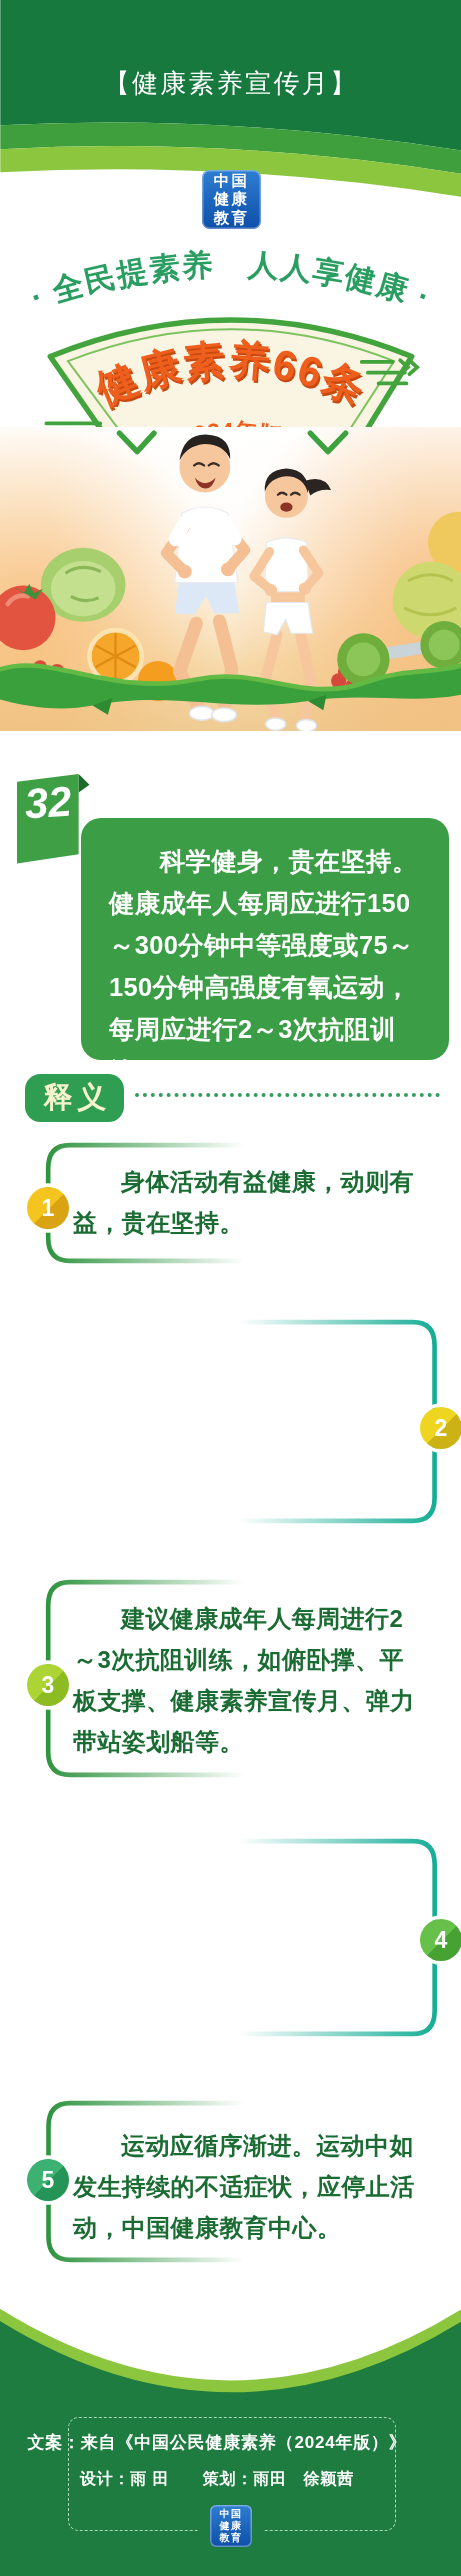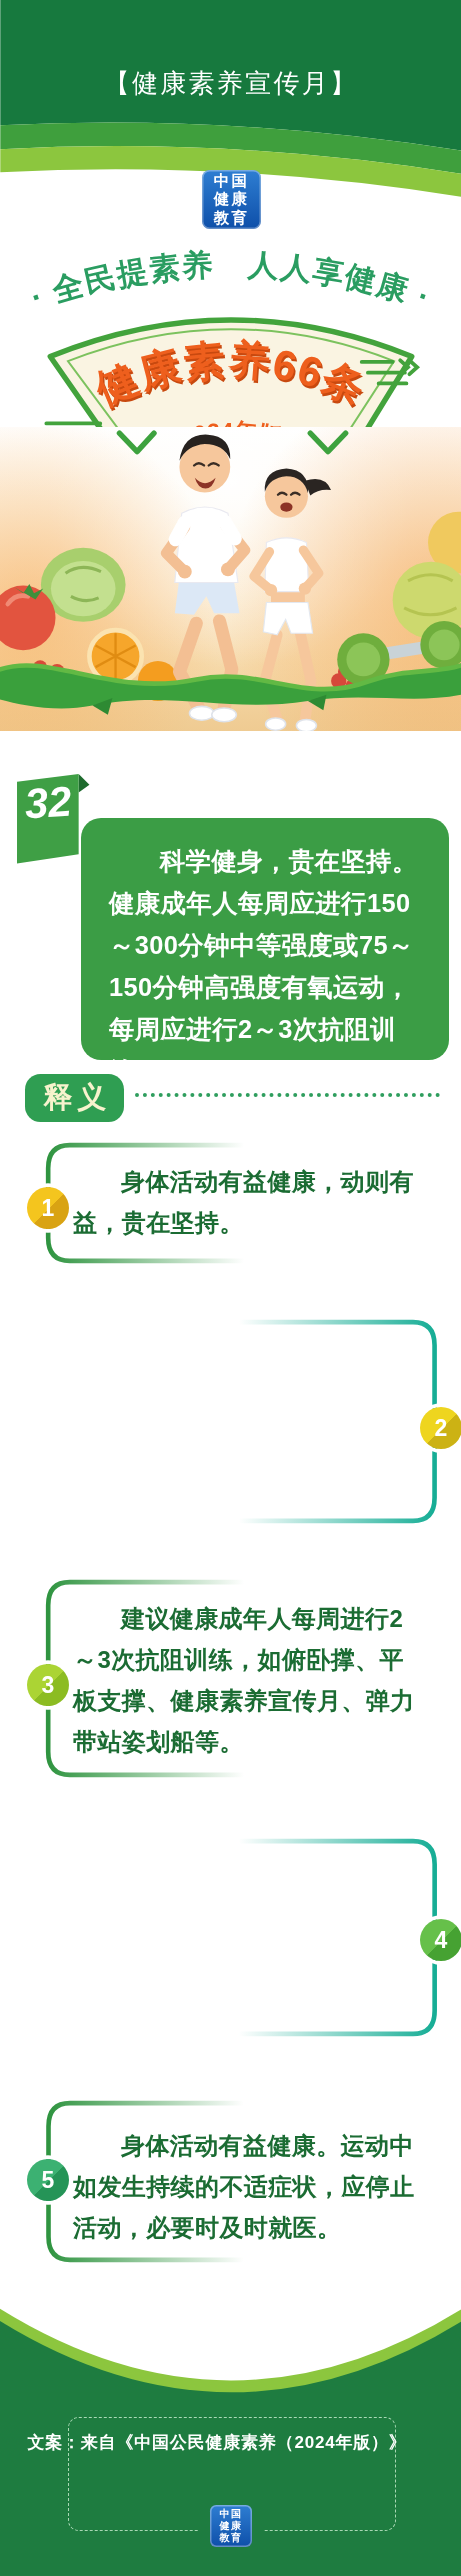--- a/index.html
+++ b/index.html
@@ -300,31 +300,32 @@
     <svg class="bracket l" width="216" height="163" viewBox="0 0 280 212">
       <defs>
           <linearGradient id="gL5" x1="0" y1="0" x2="1" y2="0">
         <stop offset="0" stop-color="#2f9440"></stop>
             <stop offset="1" stop-color="#2f9440" stop-opacity="0"></stop>
           </linearGradient>
         </defs>
       <path d="M262,4 H36 Q8,4 8,34 V178 Q8,208 36,208 H262" fill="none" stroke="url(#gL5)" stroke-width="6" stroke-linecap="round"></path>
     </svg>
     <div class="num-circle c5" style="top:59px;">5</div>
-    <p style="top:17px;">身体活动有益健康。运动中如发生持续的不适症状，应停止活动，必要时及时就医。</p>
+    <p style="top:17px;">运动应循序渐进。运动中如发生持续的不适症状，应停止活动，中国健康教育中心。</p>
   </div>
 
   <svg class="abs footer-svg" width="462" height="278" viewBox="0 0 600 361">
     <rect x="0" y="0" width="600" height="361" fill="#1e7c40"></rect>
     <path d="M0,0 L600,0 L600,30 Q300,215 0,30 Z" fill="#8cc63e"></path>
     <path d="M0,0 L600,0 L600,14 Q300,200 0,14 Z" fill="#ffffff"></path>
   </svg>
 
   <div class="abs credits-box"></div>
   <div class="abs credit-line credit-1">文案：来自《中国公民健康素养（2024年版）》</div>
+  <div class="abs credit-line credit-2">设计：雨 田　　策划：雨田　徐颖茜</div>
 
   <div class="abs footer-org-row">
     <div class="footer-org-inner">
       <div class="logo logo-foot">
         <span>中国</span>
         <span>健康</span>
         <span>教育</span>
       </div>
     </div>
   </div>

